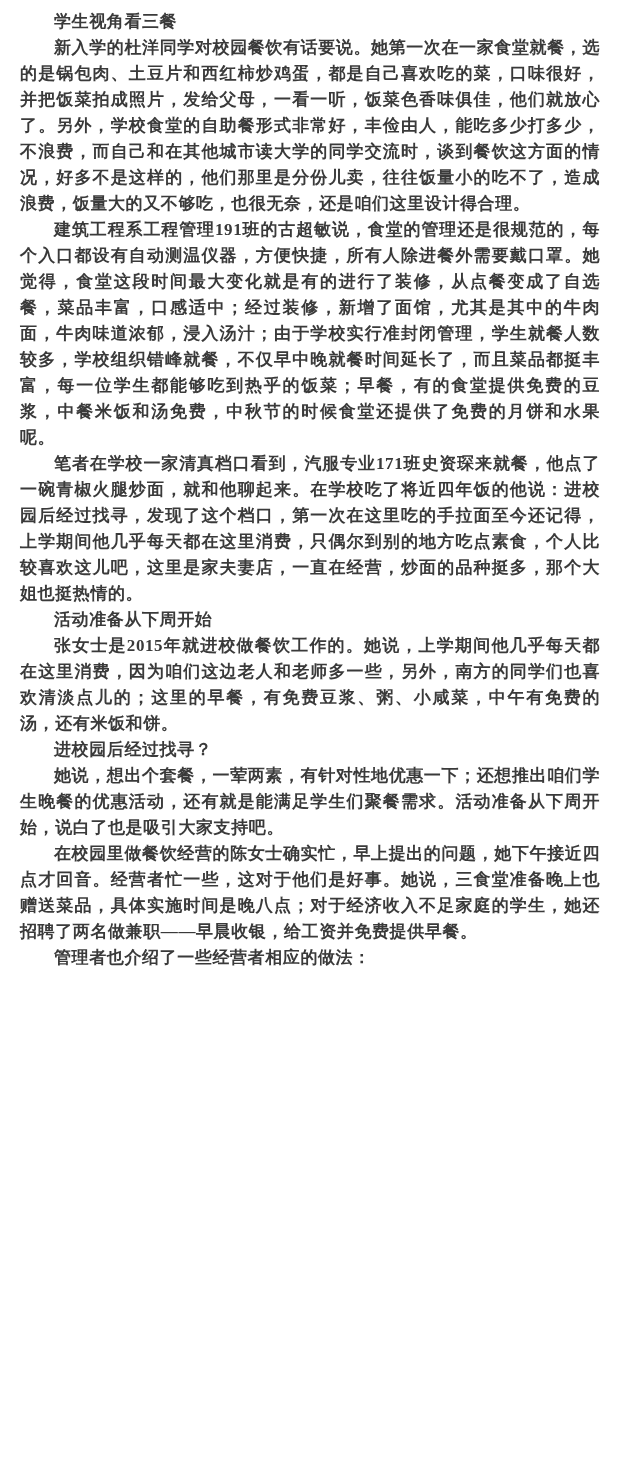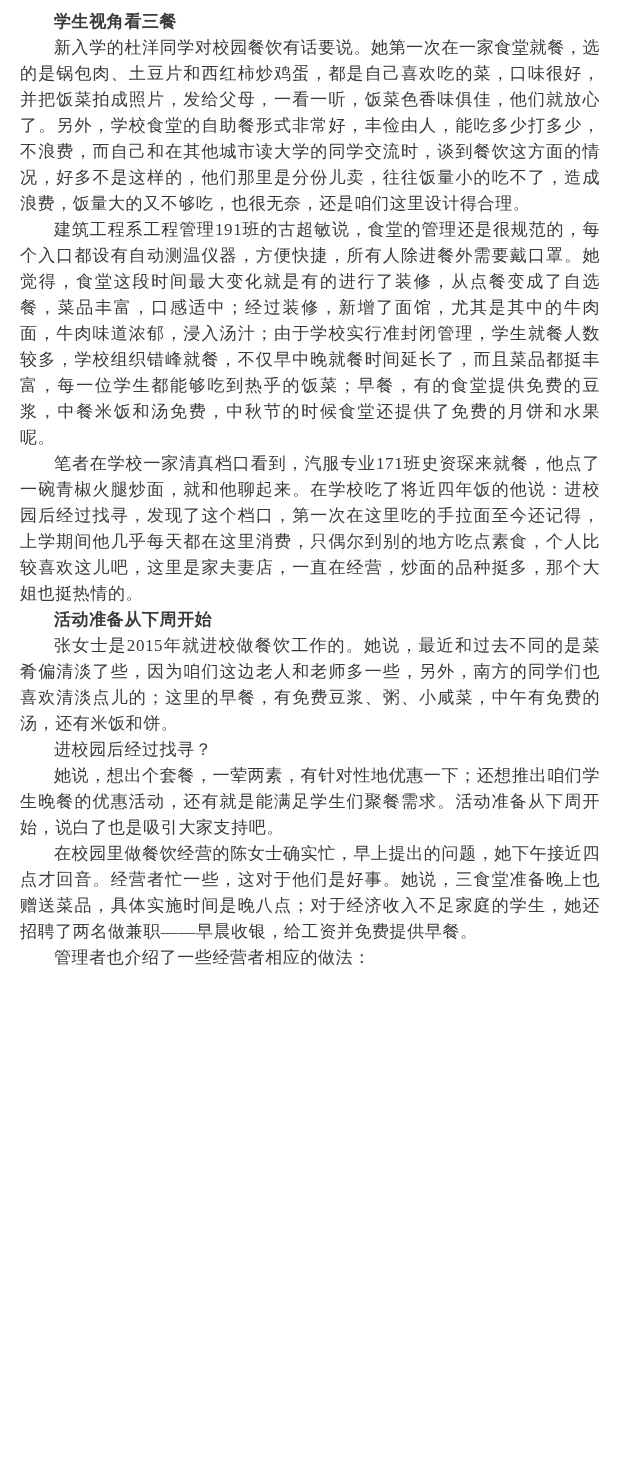--- a/index.html
+++ b/index.html
@@ -21,33 +21,34 @@
   }
   .article p {
     margin: 0;
     font-size: 17px;
     line-height: 26px;
     letter-spacing: 0.6px;
     text-indent: 2em;
     text-align: justify;
     text-justify: inter-ideograph;
     word-break: break-all;
+    font-weight: bold;
   }
   .article p.heading {
     font-weight: bold;
     text-align: left;
   }
 </style>
 </head>
 <body>
 
 <div class="article">
   <p class="heading">学生视角看三餐</p>
   <p>新入学的杜洋同学对校园餐饮有话要说。她第一次在一家食堂就餐，选的是锅包肉、土豆片和西红柿炒鸡蛋，都是自己喜欢吃的菜，口味很好，并把饭菜拍成照片，发给父母，一看一听，饭菜色香味俱佳，他们就放心了。另外，学校食堂的自助餐形式非常好，丰俭由人，能吃多少打多少，不浪费，而自己和在其他城市读大学的同学交流时，谈到餐饮这方面的情况，好多不是这样的，他们那里是分份儿卖，往往饭量小的吃不了，造成浪费，饭量大的又不够吃，也很无奈，还是咱们这里设计得合理。</p>
   <p>建筑工程系工程管理191班的古超敏说，食堂的管理还是很规范的，每个入口都设有自动测温仪器，方便快捷，所有人除进餐外需要戴口罩。她觉得，食堂这段时间最大变化就是有的进行了装修，从点餐变成了自选餐，菜品丰富，口感适中；经过装修，新增了面馆，尤其是其中的牛肉面，牛肉味道浓郁，浸入汤汁；由于学校实行准封闭管理，学生就餐人数较多，学校组织错峰就餐，不仅早中晚就餐时间延长了，而且菜品都挺丰富，每一位学生都能够吃到热乎的饭菜；早餐，有的食堂提供免费的豆浆，中餐米饭和汤免费，中秋节的时候食堂还提供了免费的月饼和水果呢。</p>
   <p>笔者在学校一家清真档口看到，汽服专业171班史资琛来就餐，他点了一碗青椒火腿炒面，就和他聊起来。在学校吃了将近四年饭的他说：进校园后经过找寻，发现了这个档口，第一次在这里吃的手拉面至今还记得，上学期间他几乎每天都在这里消费，只偶尔到别的地方吃点素食，个人比较喜欢这儿吧，这里是家夫妻店，一直在经营，炒面的品种挺多，那个大姐也挺热情的。</p>
   <p class="heading">活动准备从下周开始</p>
-  <p>张女士是2015年就进校做餐饮工作的。她说，最近和过去不同的是菜肴偏清淡了些，因为咱们这边老人和老师多一些，另外，南方的同学们也喜欢清淡点儿的；这里的早餐，有免费豆浆、粥、小咸菜，中午有免费的汤，还有米饭和饼。</p>
+  <p>张女士是2015年就进校做餐饮工作的。她说，上学期间他几乎每天都在这里消费，因为咱们这边老人和老师多一些，另外，南方的同学们也喜欢清淡点儿的；这里的早餐，有免费豆浆、粥、小咸菜，中午有免费的汤，还有米饭和饼。</p>
   <p>进校园后经过找寻？</p>
   <p>她说，想出个套餐，一荤两素，有针对性地优惠一下；还想推出咱们学生晚餐的优惠活动，还有就是能满足学生们聚餐需求。活动准备从下周开始，说白了也是吸引大家支持吧。</p>
   <p>在校园里做餐饮经营的陈女士确实忙，早上提出的问题，她下午接近四点才回音。经营者忙一些，这对于他们是好事。她说，三食堂准备晚上也赠送菜品，具体实施时间是晚八点；对于经济收入不足家庭的学生，她还招聘了两名做兼职——早晨收银，给工资并免费提供早餐。</p>
   <p>管理者也介绍了一些经营者相应的做法：</p>
 </div>
 
 </body></html>

